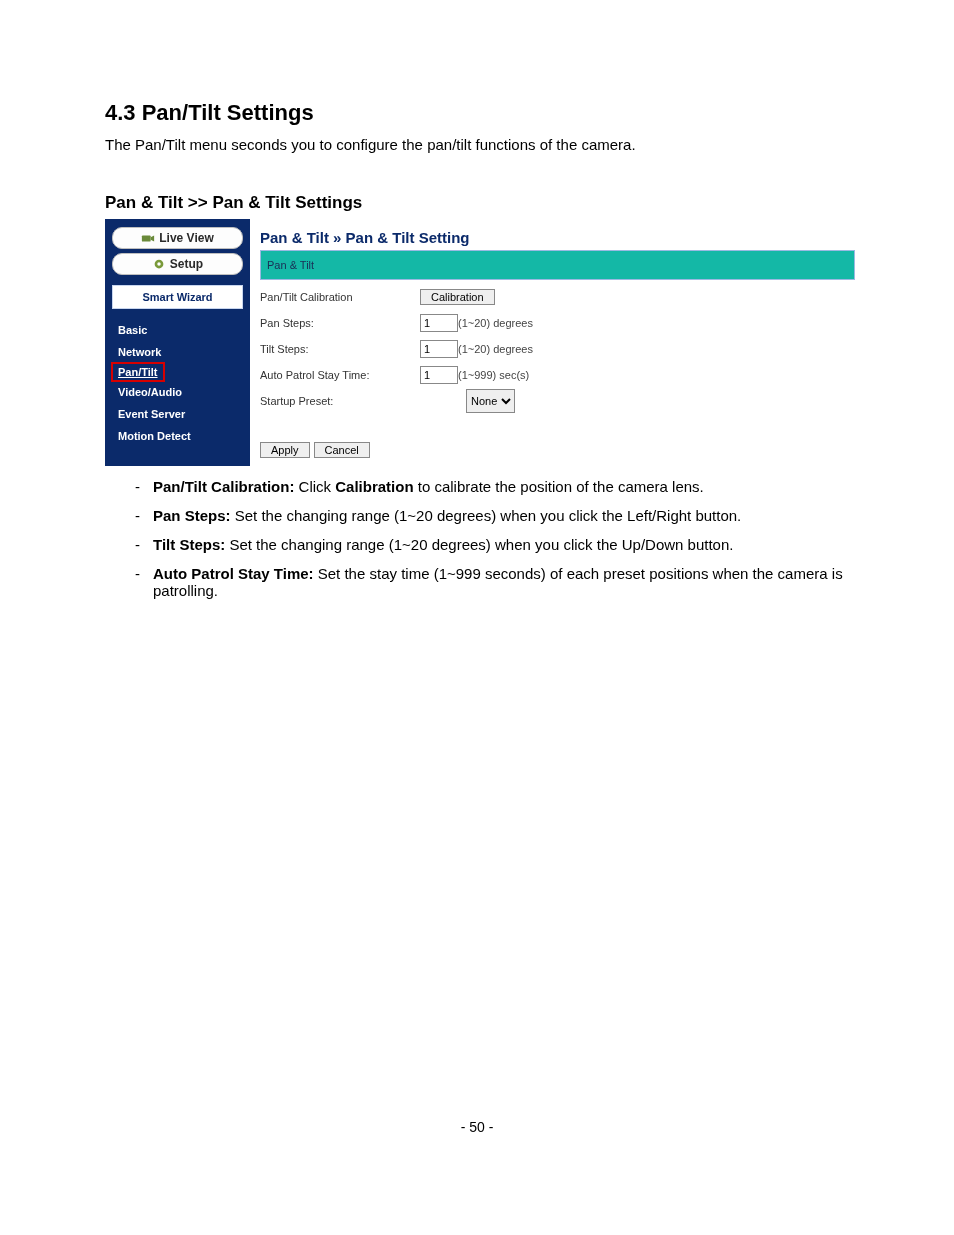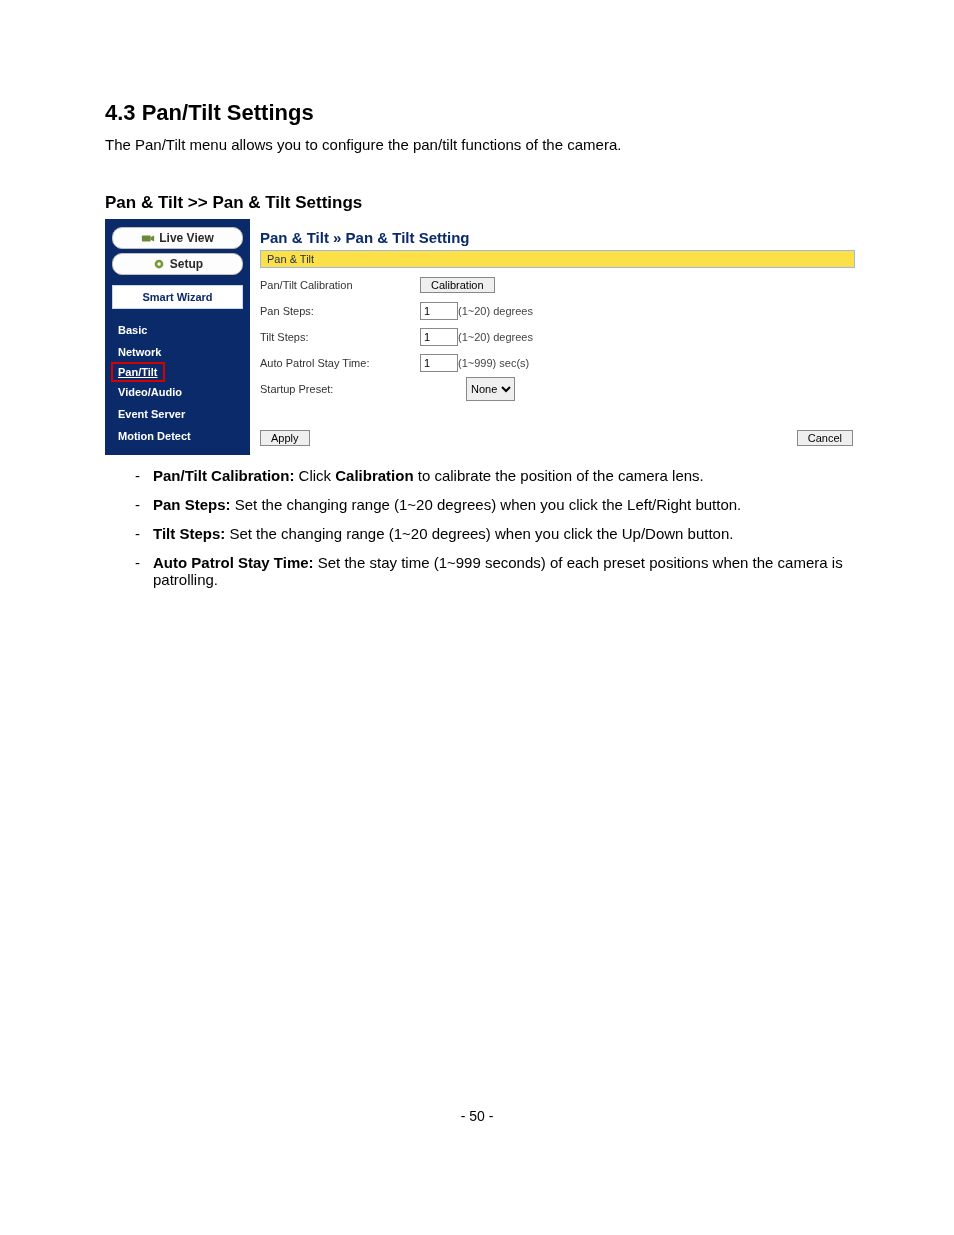--- a/index.html
+++ b/index.html
@@ -95,24 +95,24 @@
     background: #fff;
     padding: 6px 10px 8px 10px;
   }
   .crumb {
     color: #0b2a6a;
     font-weight: bold;
     font-size: 15px;
     padding: 4px 0 4px 0;
   }
   .band {
-    background: #fde047;
+    background: #14b8a6;
     border: 1px solid #9bb9e2;
     color: #1a2e55;
-    padding: 2px 6px;
+    padding: 8px 6px;
     font-size: 11px;
     margin-bottom: 4px;
   }
   .form-row {
     display: flex;
     align-items: center;
     height: 26px;
     font-size: 11px;
   }
   .form-label {
@@ -138,21 +138,21 @@
   .hint { color:#444; font-size:11px; }
   .select {
     border: 1px solid #888;
     height: 24px;
     font-size: 11px;
     font-family: inherit;
     margin-left: 46px;
   }
   .btn-row {
     display:flex;
-    justify-content:space-between;
+    justify-content:flex-start;
     gap:4px;
     border-top: none;
     margin-top: 28px;
     padding-right: 2px;
   }
 
   
   .bullets {
     margin: 12px 0 0 30px;
     font-size: 15px;
@@ -173,21 +173,21 @@
     margin-top: 520px;
     padding-bottom: 40px;
   }
 </style>
 </head>
 <body>
 
 <div class="page">
 
   <h2 class="section-title">4.3  Pan/Tilt Settings</h2>
-  <p class="intro">The Pan/Tilt menu allows you to configure the pan/tilt functions of the camera.</p>
+  <p class="intro">The Pan/Tilt menu seconds you to configure the pan/tilt functions of the camera.</p>
 
   <p class="subheading">Pan &amp; Tilt &gt;&gt; Pan &amp; Tilt Settings</p>
 
   <div class="shot">
     <div class="shot-inner">
       <div class="sidebar">
         <div class="tab-btn">
           <span class="ticon">
             <svg viewBox="0 0 16 16">
                 <rect x="1" y="5" width="10" height="7" rx="1" fill="#6a8a3a"></rect>

